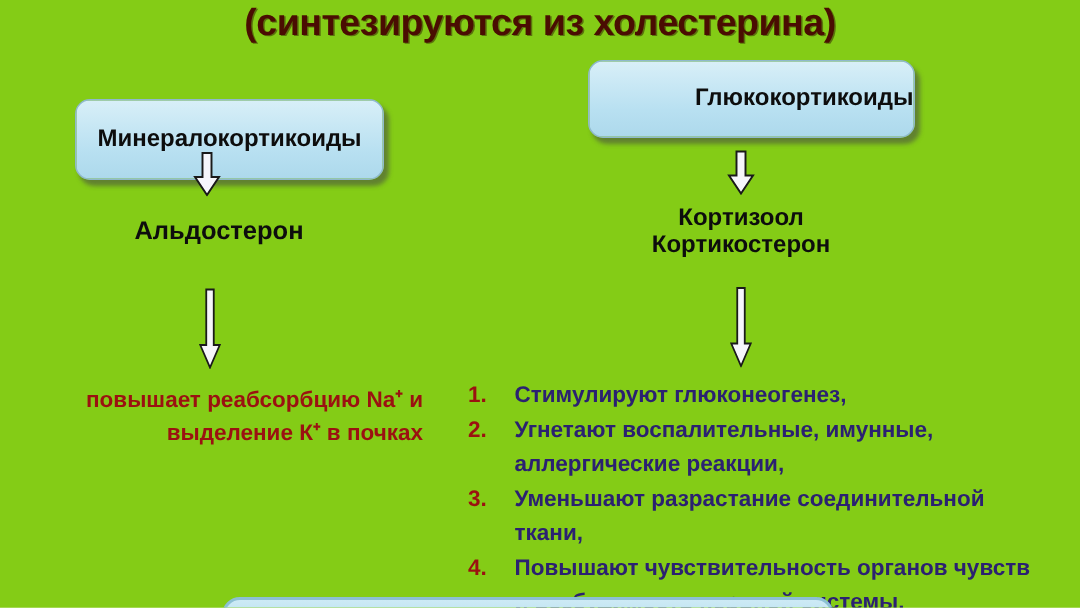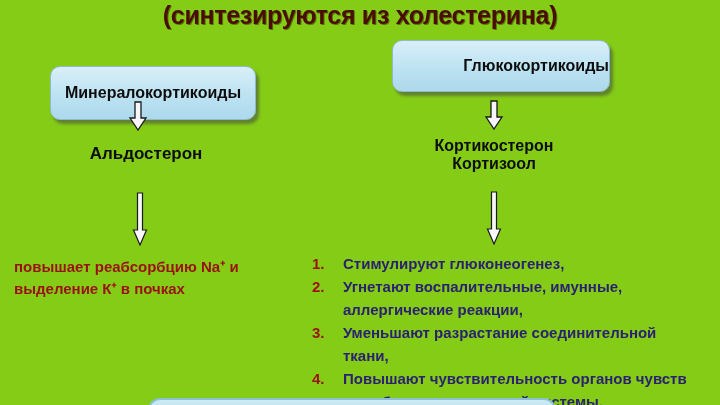--- a/index.html
+++ b/index.html
@@ -39,21 +39,21 @@
     position: absolute; left: 40px; top: 144px; width: 212px;
     text-align: center; font-weight: 700; font-size: 17px; color: #0d0d0d;
   }
   .hormones-right {
     position: absolute; left: 394px; top: 137px; width: 200px;
     text-align: center; font-weight: 700; font-size: 16px;
     line-height: 18px; color: #0d0d0d;
   }
   .effect-left {
     position: absolute; left: 14px; top: 256px; width: 268px;
-    text-align: left; font-weight: 700; font-size: 15px;
+    text-align: right; font-weight: 700; font-size: 15px;
     line-height: 22px; color: #9b1111;
   }
   .effects-list {
     position: absolute; left: 312px; top: 252px; width: 400px;
     font-weight: 700; font-size: 15px; line-height: 23px;
   }
   .effect-item { display: flex; }
   .effect-marker { flex: 0 0 31px; color: #9b1111; }
   .effect-text  { width: 347px; color: #2b2171; }
   .bottom-box {
@@ -87,22 +87,22 @@
 
   <div class="arrow" style="left:483px; top:100px;">
     <svg width="22" height="30" viewBox="0 0 22 30">
       <path d="M8 1 L14 1 L14 17 L19 17 L11 29 L3 17 L8 17 Z" fill="#f6f6fb" stroke="#1a1a1a" stroke-width="1.3"></path>
     </svg>
   </div>
 
   <div class="hormone-left">Альдостерон</div>
 
   <div class="hormones-right">
+    <div>Кортизоол</div>
     <div>Кортикостерон</div>
-    <div>Кортизоол</div>
   </div>
 
   <div class="arrow" style="left:132px; top:192px;">
     <svg width="16" height="54" viewBox="0 0 16 54">
       <path d="M5.5 1 L10.5 1 L10.5 38 L14.5 38 L8 53 L1.5 38 L5.5 38 Z" fill="#f6f6fb" stroke="#1a1a1a" stroke-width="1.2"></path>
     </svg>
   </div>
 
   <div class="arrow" style="left:486px; top:191px;">
     <svg width="16" height="54" viewBox="0 0 16 54">

